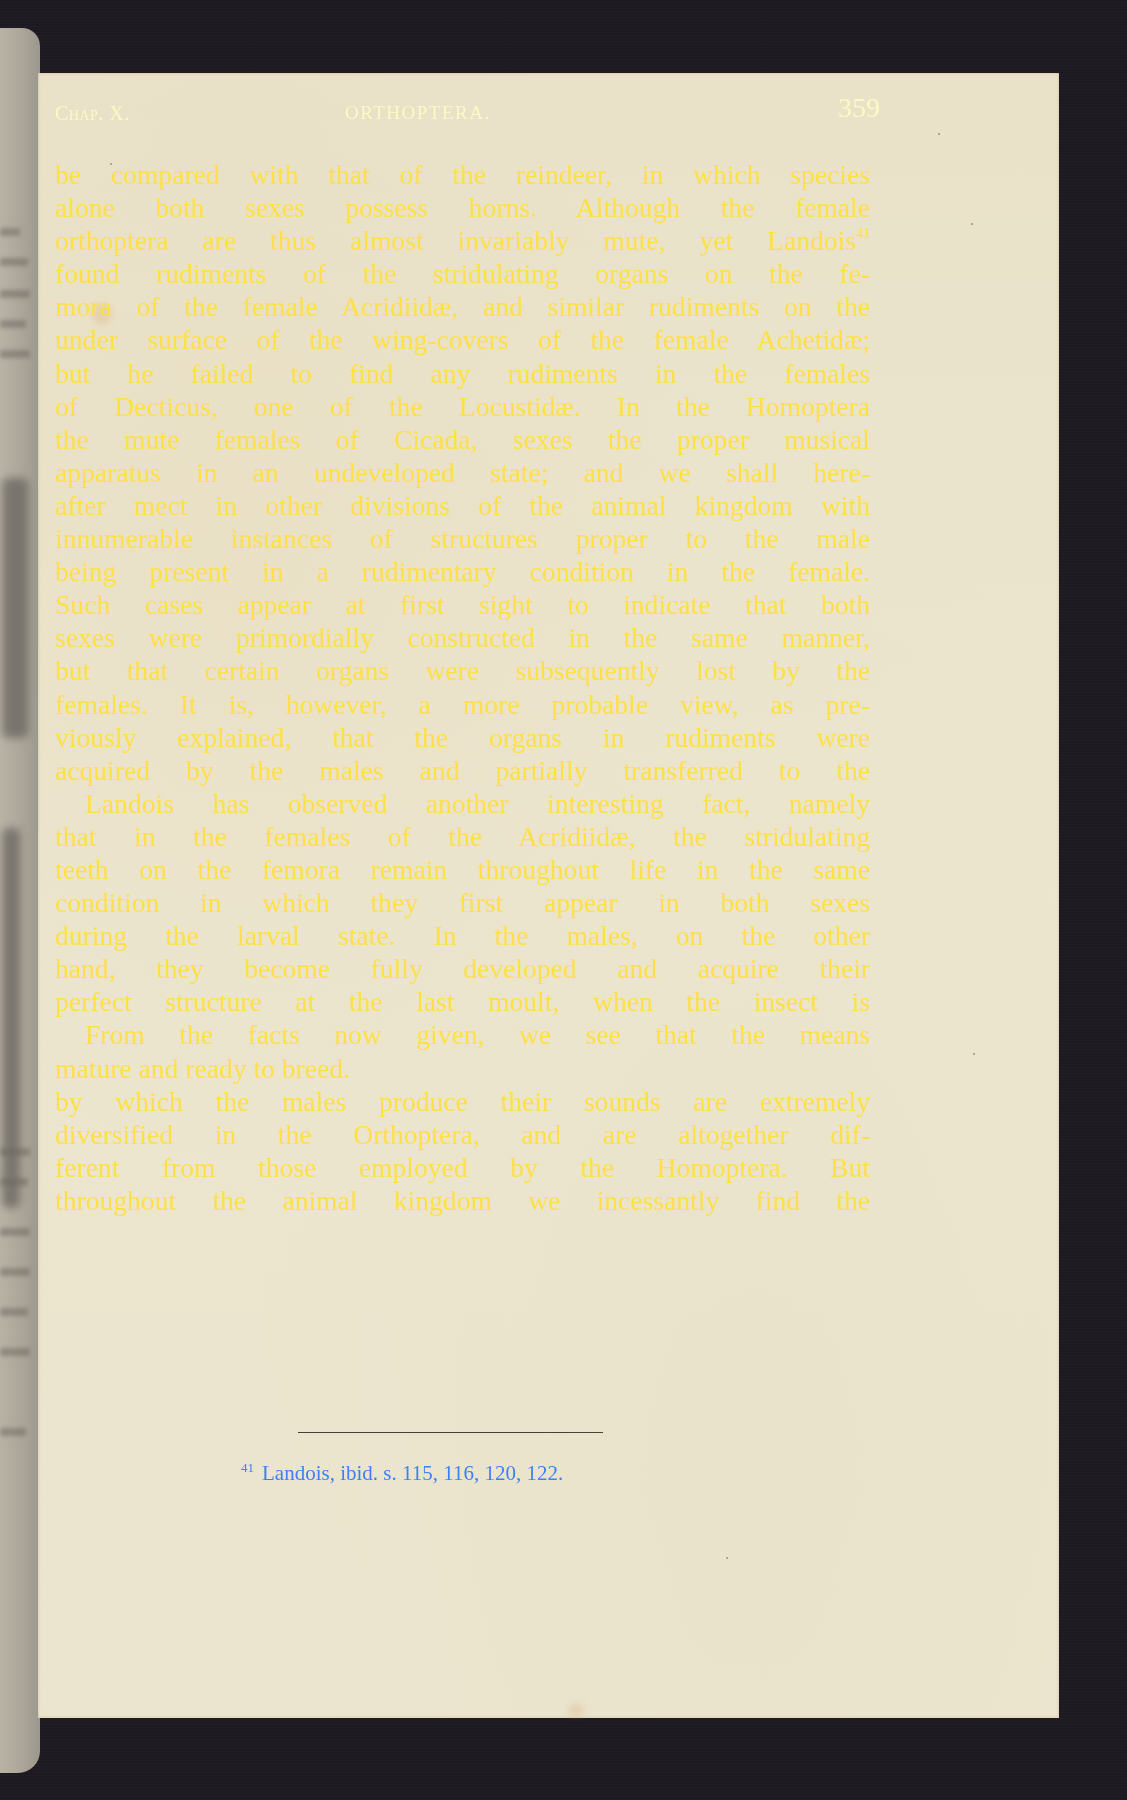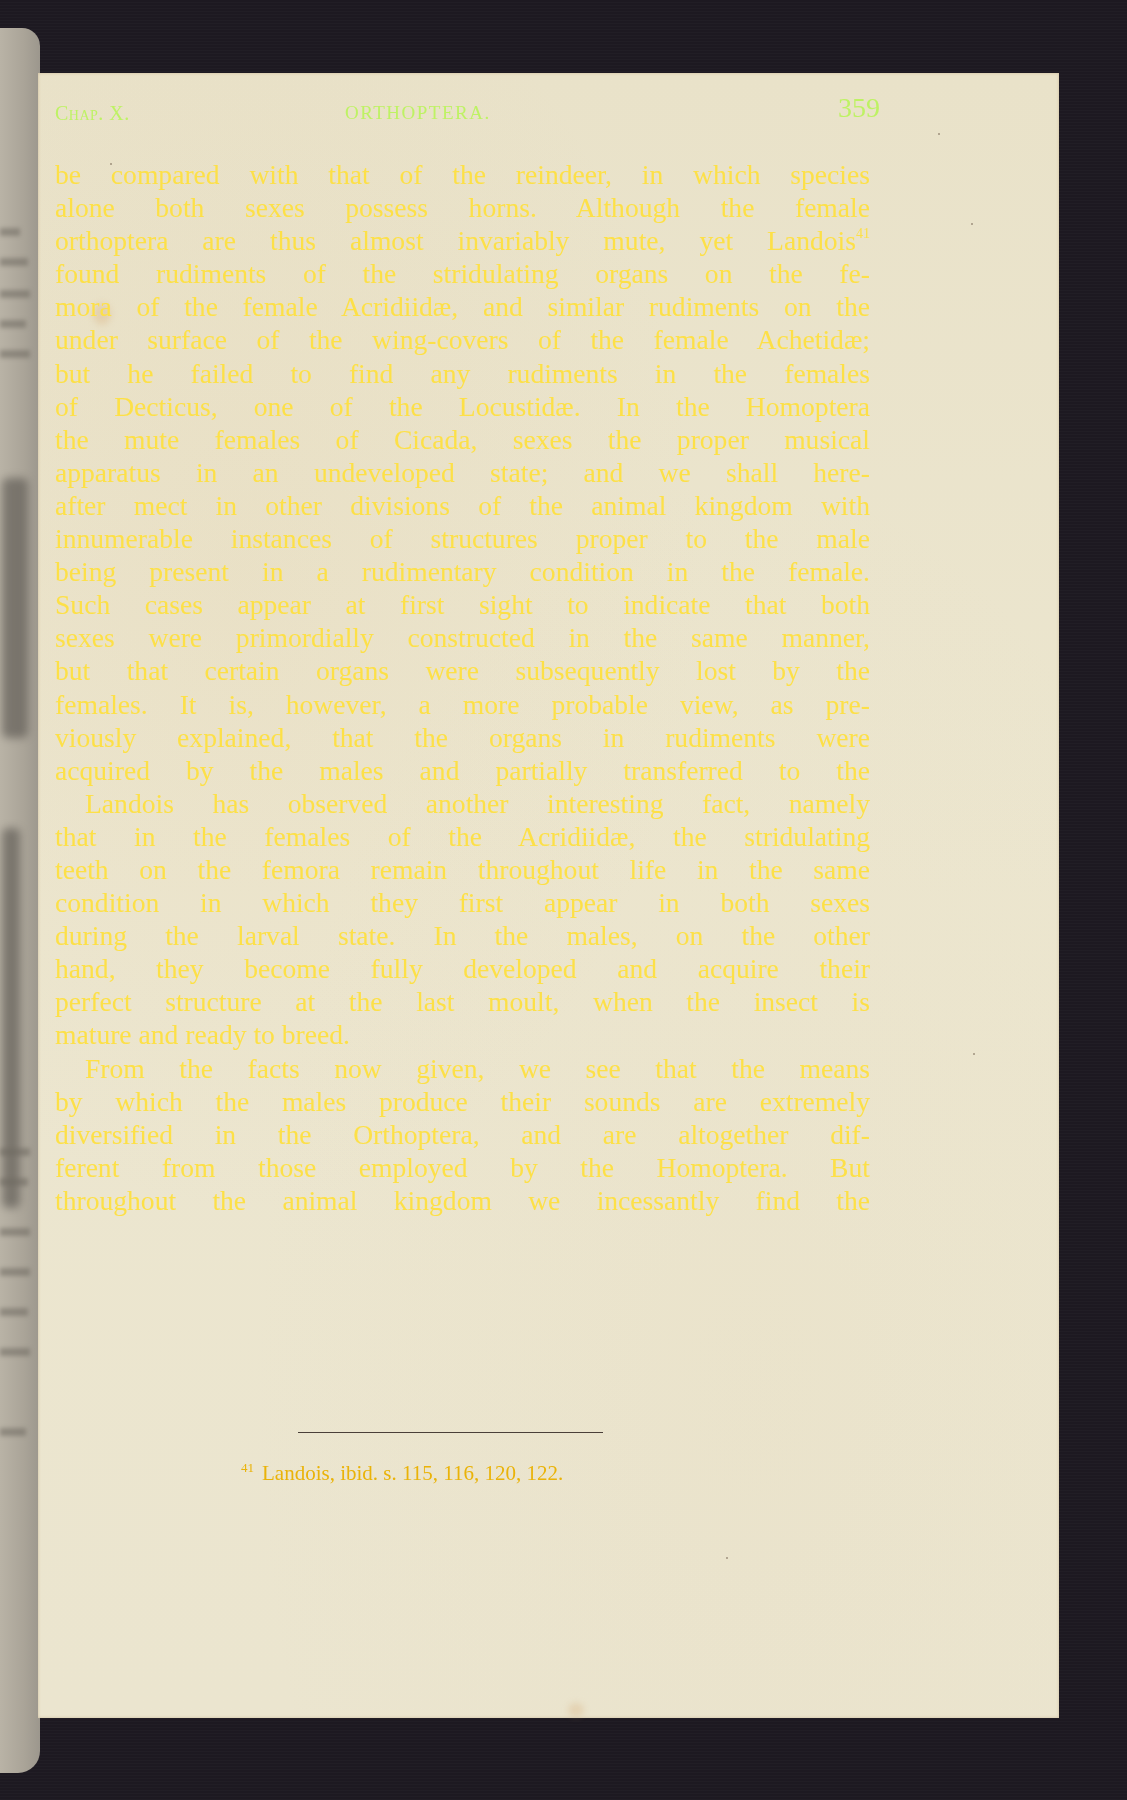--- a/index.html
+++ b/index.html
@@ -60,21 +60,21 @@
         radial-gradient(ellipse at 70% 80%, rgba(220,200,160,0.08), transparent 50%),
         linear-gradient(180deg, #e9e2c9 0%, #ece6cf 50%, #ebe5cf 100%);
       box-shadow: inset 0 0 3px rgba(150,110,60,0.35);
     }
     .running-head {
       position: absolute;
       left: 55px;
       top: 92px;
       width: 825px;
       height: 40px;
-      color: #bef264;
+      color: #fef9c3;
     }
     .chap {
       position: absolute;
       left: 0;
       top: 10px;
       font-size: 20px;
       letter-spacing: 0.5px;
     }
     .chap .sc {
       font-variant: small-caps;
@@ -125,21 +125,21 @@
       top: 1432px;
       width: 305px;
       height: 1px;
       background: #4a3f38;
     }
     .footnote {
       position: absolute;
       left: 241px;
       top: 1460px;
       font-size: 21px;
-      color: #eab308;
+      color: #3b82f6;
     }
     .footnote .fn-num {
       font-size: 13px;
       vertical-align: 8px;
       margin-right: 8px;
     }
     .speck {
       position: absolute;
       width: 2px;
       height: 2px;
@@ -212,22 +212,22 @@
   <span class="line">females. It is, however, a more probable view, as pre-</span>
   <span class="line">viously explained, that the organs in rudiments were</span>
   <span class="line">acquired by the males and partially transferred to the</span>
   <span class="line indent">Landois has observed another interesting fact, namely</span>
   <span class="line">that in the females of the Acridiidæ, the stridulating</span>
   <span class="line">teeth on the femora remain throughout life in the same</span>
   <span class="line">condition in which they first appear in both sexes</span>
   <span class="line">during the larval state. In the males, on the other</span>
   <span class="line">hand, they become fully developed and acquire their</span>
   <span class="line">perfect structure at the last moult, when the insect is</span>
+  <span class="line indent">From the facts now given, we see that the means</span>
   <span class="line last">mature and ready to breed.</span>
-  <span class="line indent">From the facts now given, we see that the means</span>
   <span class="line">by which the males produce their sounds are extremely</span>
   <span class="line">diversified in the Orthoptera, and are altogether dif-</span>
   <span class="line">ferent from those employed by the Homoptera. But</span>
   <span class="line">throughout the animal kingdom we incessantly find the</span>
 </div>
 
 <div class="footnote-rule"></div>
 
 <div class="footnote">
   <span class="fn-num">41</span><span>Landois, ibid. s. 115, 116, 120, 122.</span>

